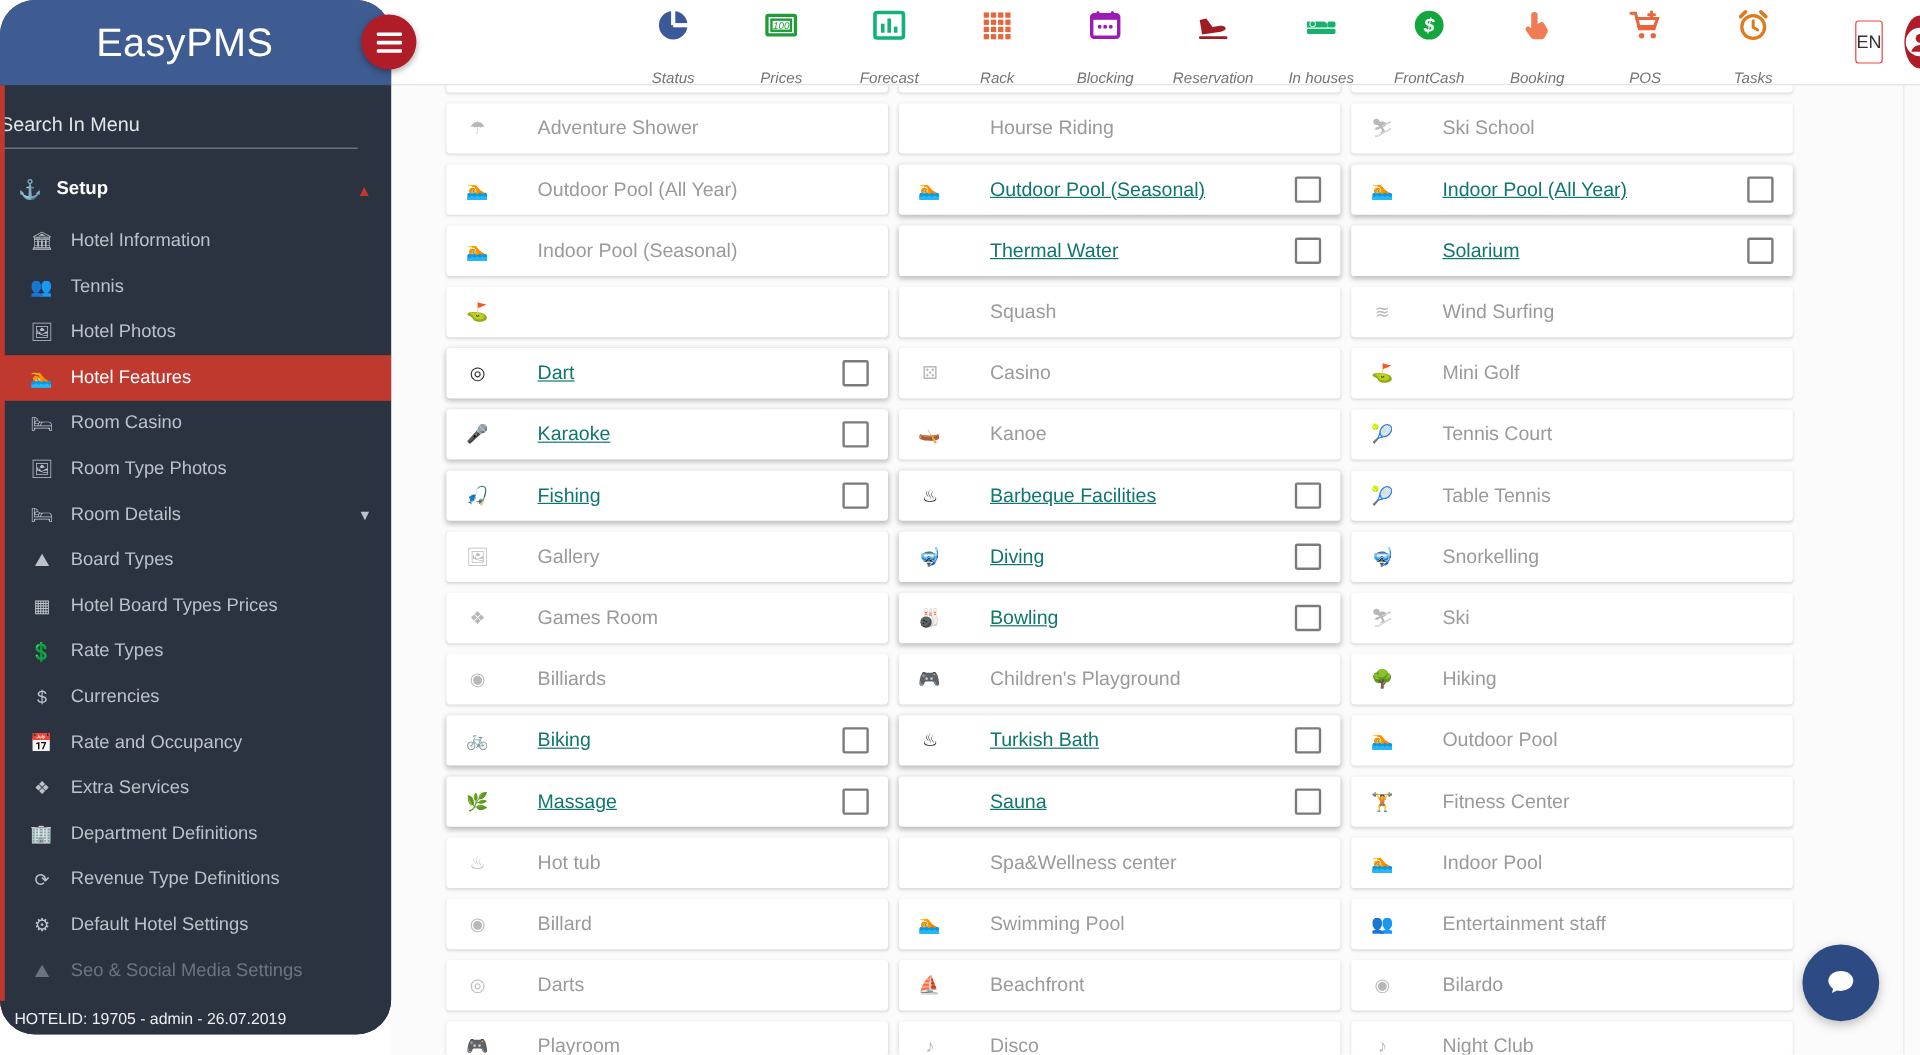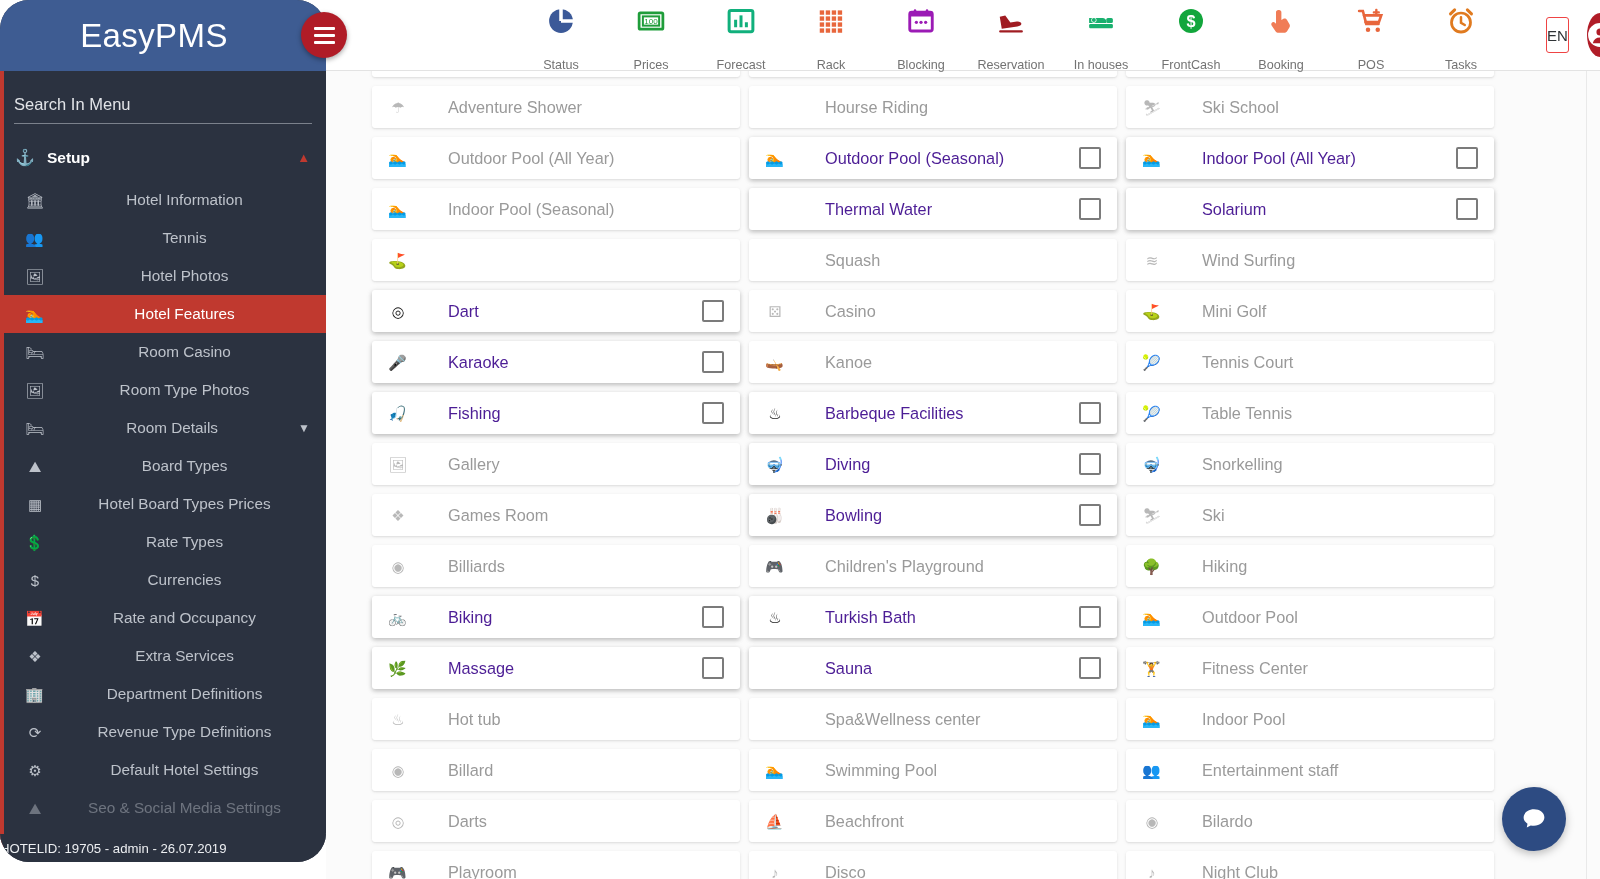--- a/index.html
+++ b/index.html
@@ -34,21 +34,21 @@
   #hamburger {
     position: absolute; left: 301px; top: 12px;
     width: 46px; height: 46px; border-radius: 50%;
     background: #b01c27;
     box-shadow: 0 2px 5px rgba(0,0,0,.35);
     display: flex; flex-direction: column; align-items: center; justify-content: center;
     gap: 4px; cursor: pointer; z-index: 40;
   }
   #hamburger i { display: block; width: 21px; height: 3px; background: #fff; border-radius: 1px; }
 
-  #search-wrap { padding: 22px 14px 0 14px; text-decoration: underline; }
+  #search-wrap { padding: 22px 14px 0 0; text-decoration: underline; }
   #search-input {
     width: 298px; background: transparent; border: none;
     border-bottom: 1px solid #7b818c;
     color: #e2e4e8; font-size: 16.5px; font-family: inherit;
     padding: 2px 0 9px 0; outline: none;
   }
   #search-input::placeholder { color: #e2e4e8; opacity: 1; }
 
   .section-head {
     display: flex; align-items: center; gap: 11px;
@@ -63,46 +63,46 @@
   .nav-item {
     display: flex; align-items: center; gap: 13px;
     height: 38px; padding: 0 16px 0 24px;
     color: #bdc2ca; font-size: 15.3px; cursor: pointer;
     position: relative;
   }
   .nav-item .ico {
     width: 22px; min-width: 22px; text-align: center;
     font-size: 15px; color: #bdc2ca; line-height: 1;
   }
-  .nav-item .lbl { flex: 1; white-space: nowrap; text-align: center; }
+  .nav-item .lbl { flex: 1; white-space: nowrap; }
   .nav-item .chev { font-size: 12px; color: #bdc2ca; }
   .nav-item.active { background: #c0392f; color: #fff; }
   .nav-item.active .ico, .nav-item.active .chev { color: #fff; }
   .nav-item.faded { opacity: .45; }
 
   #sidebar-footer {
     position: absolute; left: 0; bottom: 0; width: 326px; height: 28px;
     background: #2b3240; color: #eceef1; font-size: 13.2px;
-    display: flex; align-items: center; 
+    display: flex; align-items: center; padding-left: 12px;
     border-top: 0;
   }
   #sidebar-accent {
     position: absolute; left: 0; top: 71px; width: 4px; height: 808px; background: #c0392f;
   }
 
   
   #topbar {
     position: absolute; left: 326px; top: 0; width: 1274px; height: 71px;
     background: #ffffff; border-bottom: 1px solid #e3e3e3;
     display: flex; align-items: center; z-index: 15;
   }
   #nav-icons { display: flex; align-items: flex-start; margin-left: 190px; gap: 0; }
   .topnav {
     width: 90px; display: flex; flex-direction: column; align-items: center;
-    gap: 21px; cursor: pointer; padding-top: 6px;
+    gap: 21px; cursor: pointer; padding-top: 6px; font-style: italic;
   }
   .topnav .glyph { height: 32px; display:flex; align-items:center; justify-content:center; }
   .topnav .cap { font-size: 12.6px; color: #737373; white-space: nowrap; }
 
   #lang-box {
     margin-left: 40px; width: 78px; height: 36px;
     border: 1px solid #ef4444; border-radius: 3px; background:#fff;
     display: flex; align-items: center; justify-content: center;
     font-size: 15px; color: #2f3336; cursor: pointer;
   }
@@ -132,21 +132,21 @@
   }
   .feat.on { box-shadow: 0 2px 4px rgba(0,0,0,.18), 0 1px 6px rgba(0,0,0,.10); }
   .feat .f-ico {
     width: 22px; min-width: 22px; text-align: center;
     font-size: 15px; line-height: 1; margin-right: 7px;
     color: #b8b8b8;
   }
   .feat .f-ico.blank { visibility: hidden; }
   .feat .f-lbl { flex: 1; font-size: 16.3px; color: #9a9a9a; white-space: nowrap; margin-left: 32px; }
   .feat.on .f-ico { color: #1a1a1a; }
-  .feat.on .f-lbl { color: #4c1d95; }
+  .feat.on .f-lbl { color: #0f766e; text-decoration: underline; }
   .cbx {
     width: 22px; height: 22px; border: 2px solid #7b7b7b;
     border-radius: 2px; background: #fff; cursor: pointer;
   }
 
   
   #vbar-track {
     position: absolute; right: 0; top: 0; width: 14px; height: 808px;
     background: #fbfbfb; border-left: 1px solid #e9e9e9;
   }

